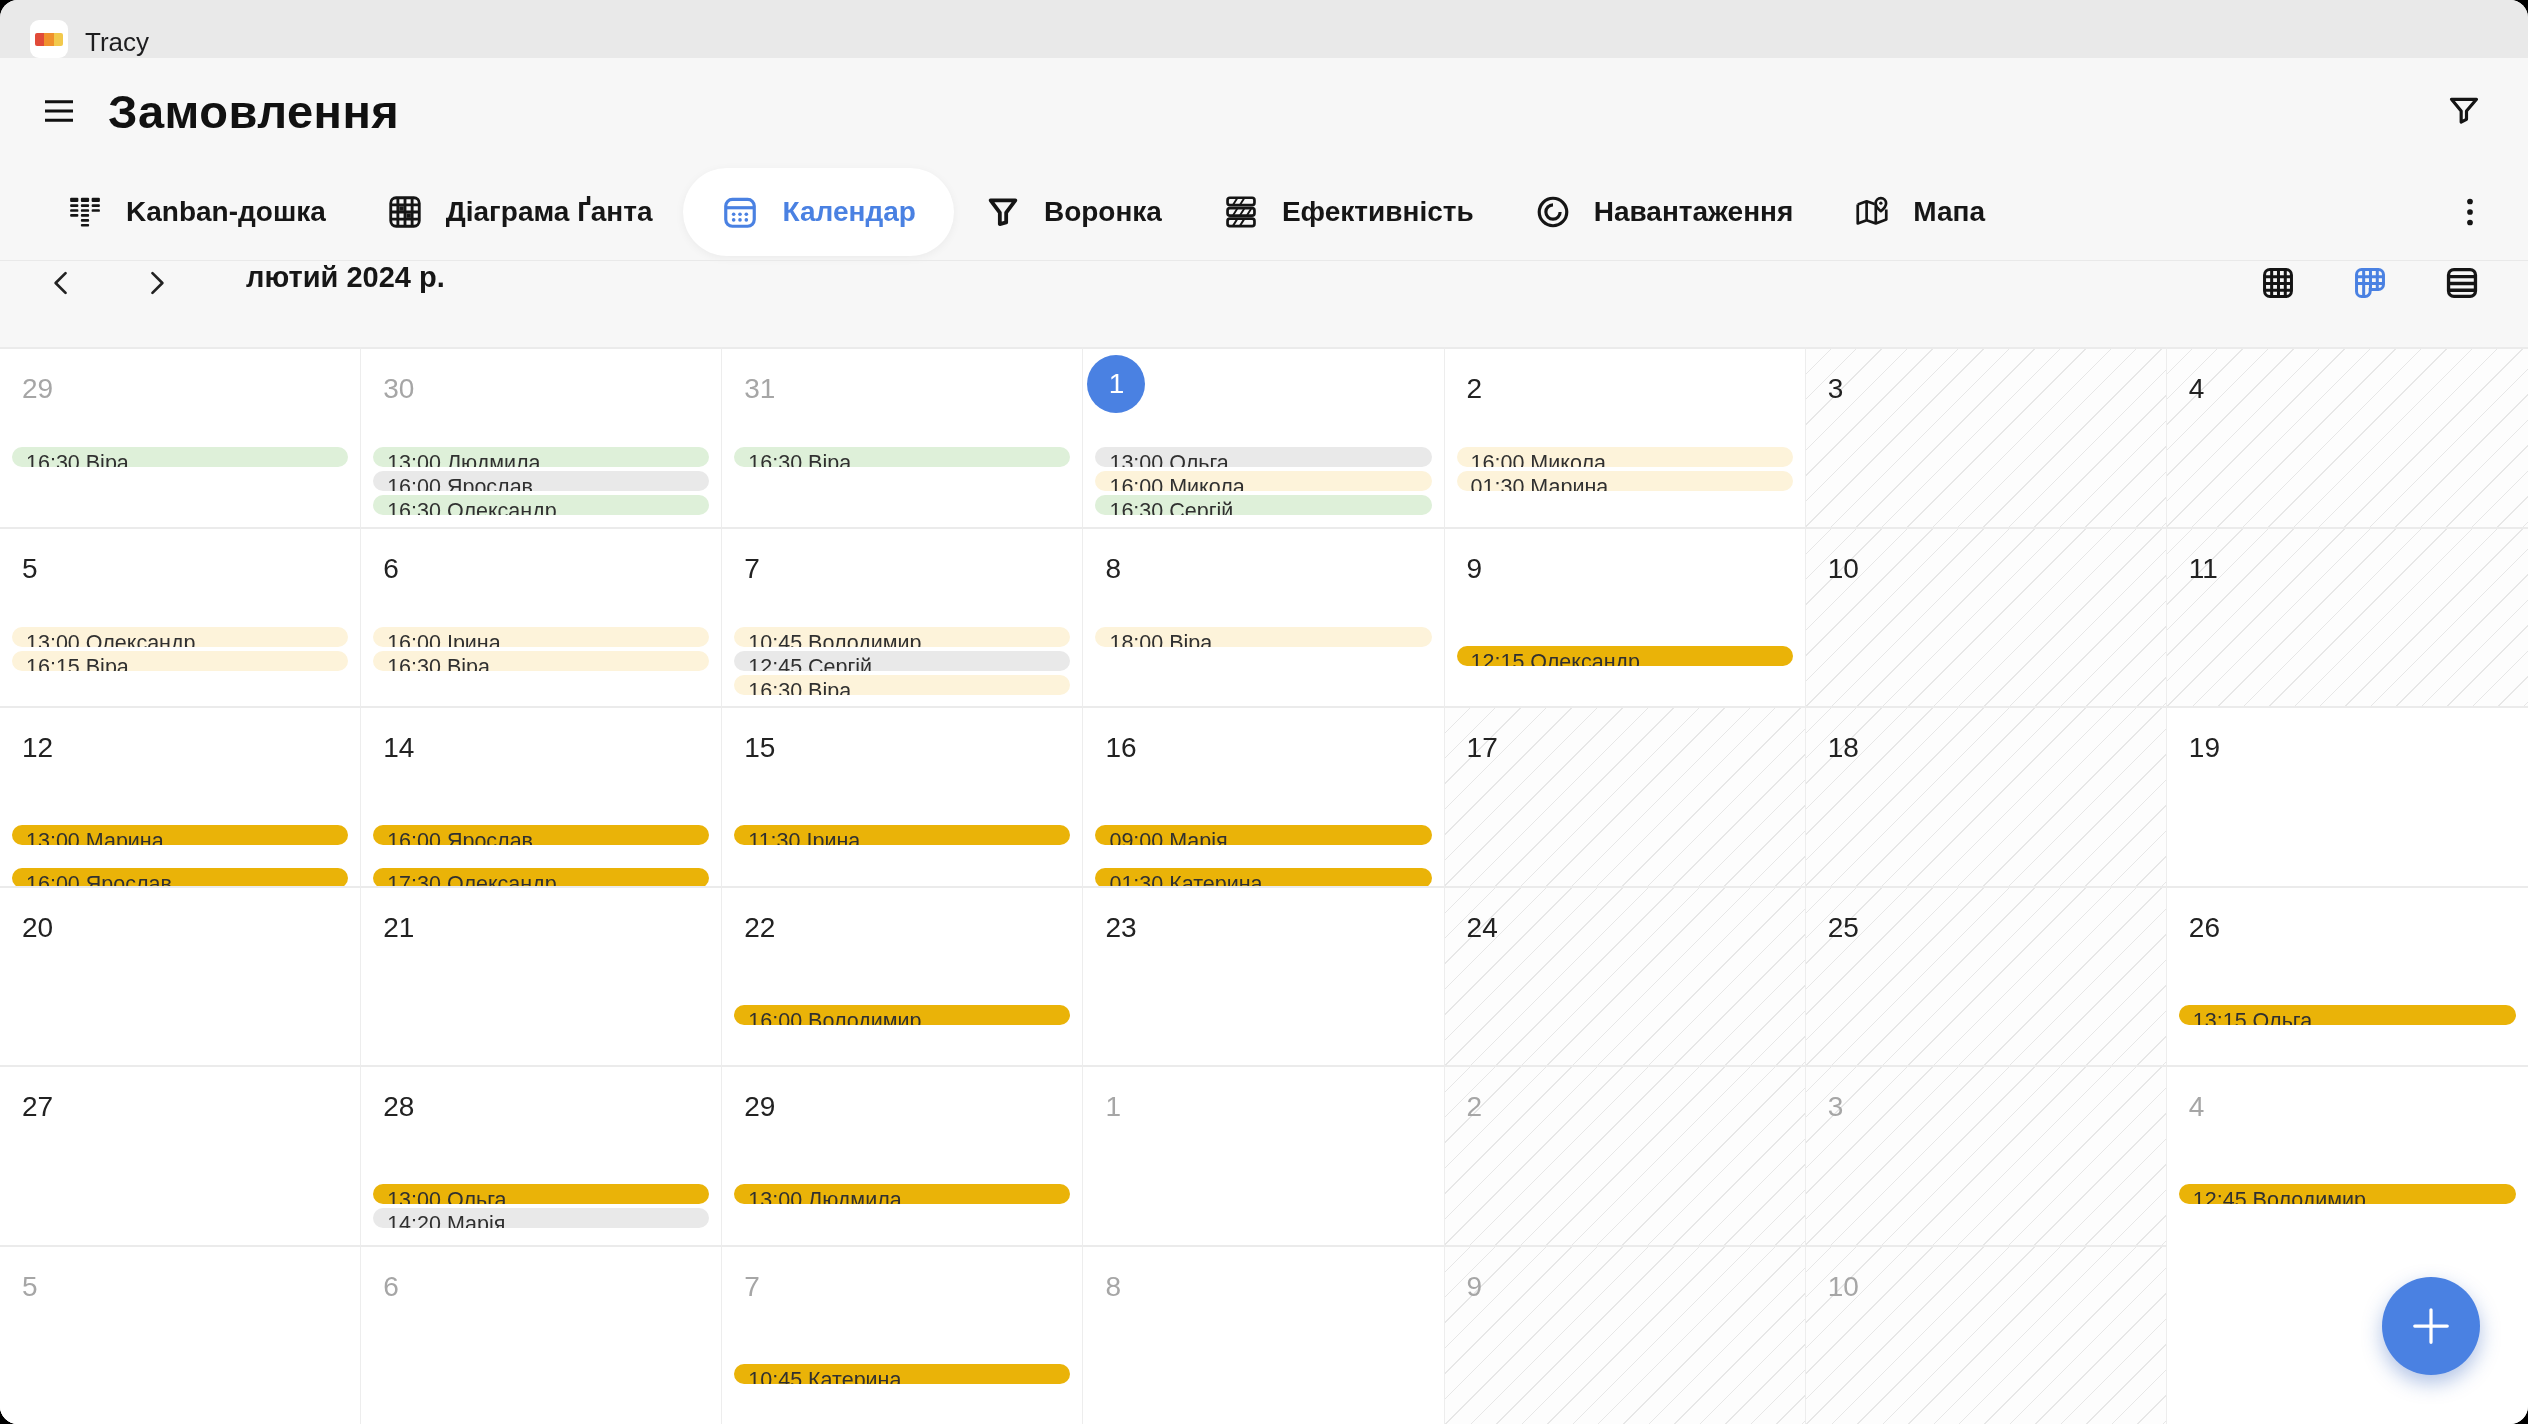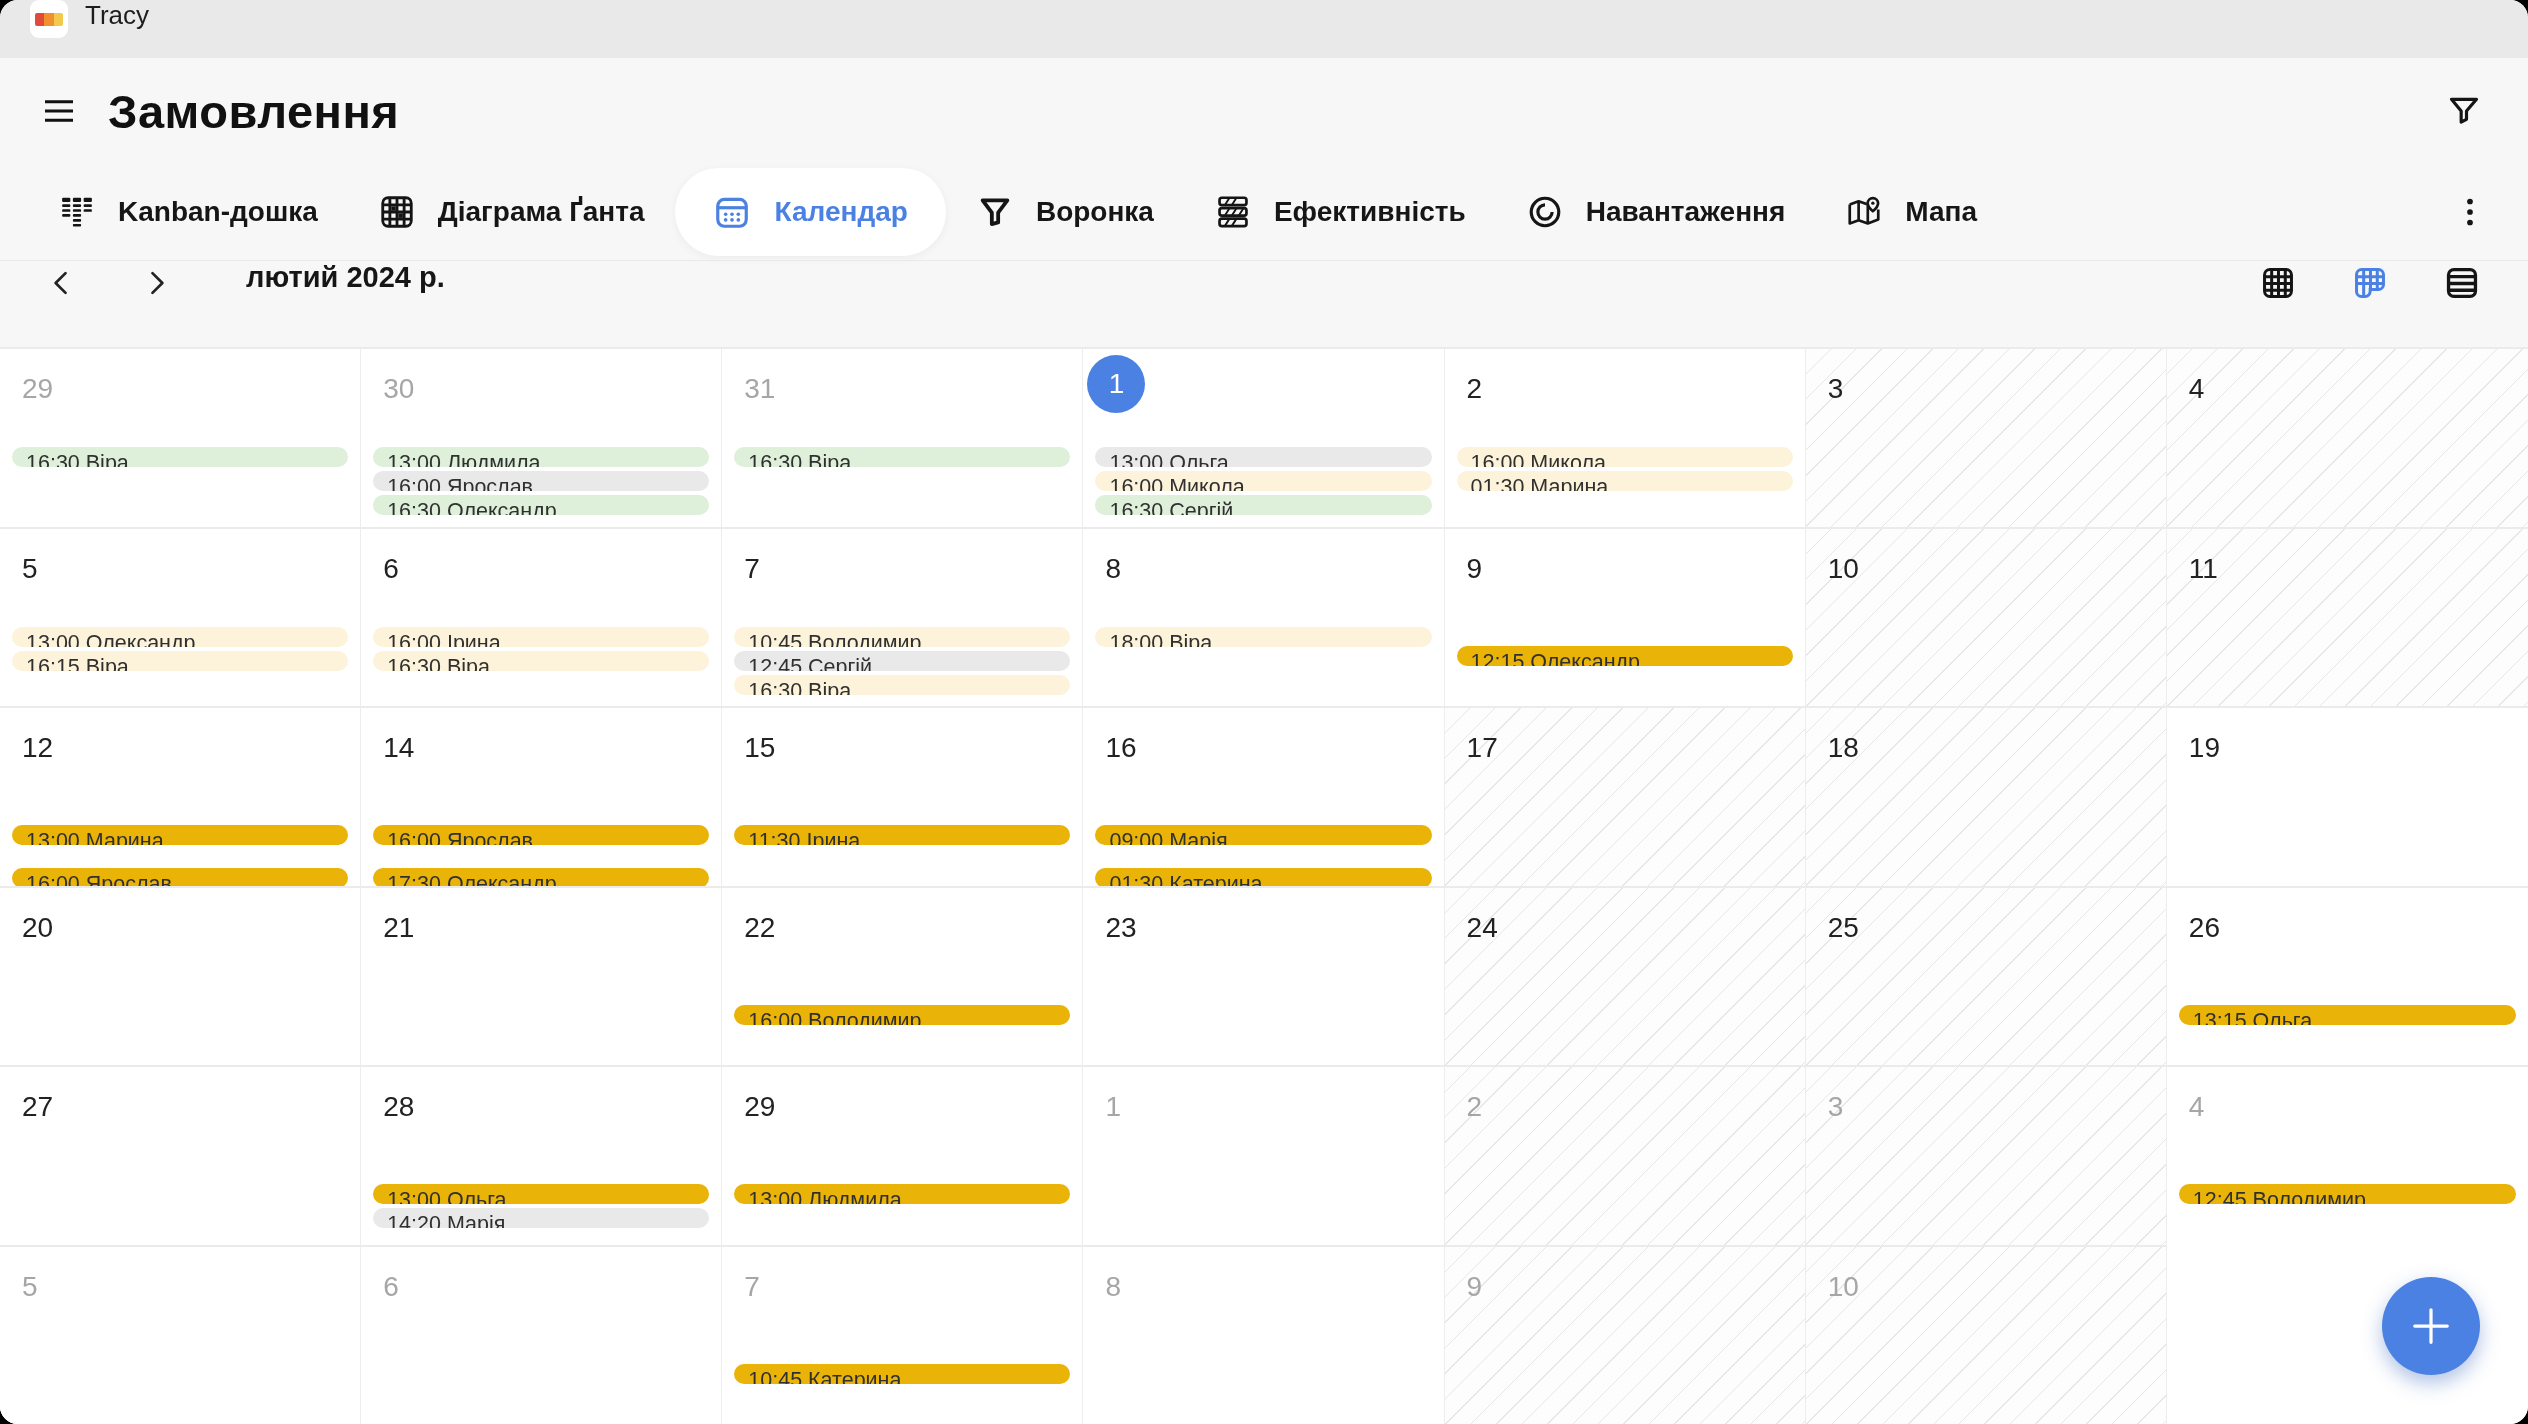--- a/index.html
+++ b/index.html
@@ -1,32 +1,32 @@
 <!DOCTYPE html>
 <html><head>
 <meta charset="utf-8">
 <style>
   html,body{margin:0;padding:0;background:#000;font-family:"Liberation Sans","DejaVu Sans",sans-serif;}
   .window{position:relative;width:2528px;height:1424px;background:#f7f7f7;border-radius:18px;overflow:hidden;display:flex;flex-direction:column;}
   
-  .titlebar{height:58px;background:#e9e9e9;display:flex;align-items:flex-start;padding-left:30px;flex:0 0 auto;}
+  .titlebar{height:58px;background:#e9e9e9;display:flex;align-items:flex-end;padding-left:30px;flex:0 0 auto;}
   .appicon{width:38px;height:38px;background:#fff;border-radius:9px;display:flex;align-items:center;justify-content:center;}
   .flag{display:flex;width:28px;height:13px;border-radius:2px;overflow:hidden;}
   .flag i{flex:1;}
   .app-name{margin-left:17px;font-size:26px;color:#1d1d1f;}
   
   .header{height:106px;display:flex;align-items:center;padding:0 44px 0 36px;flex:0 0 auto;}
   .hamburger{width:46px;height:46px;border:none;background:none;padding:0;cursor:pointer;display:flex;align-items:center;justify-content:center;}
   .hamburger svg{width:42px;height:42px;}
   .page-title{font-size:47px;font-weight:800;color:#111;margin:0 0 0 26px;letter-spacing:.5px;}
   .header .spacer{flex:1;}
   .iconbtn{border:none;background:none;padding:0;cursor:pointer;display:flex;align-items:center;justify-content:center;}
   .filter-btn svg{width:40px;height:40px;}
   
-  .tabbar{height:96px;display:flex;align-items:center;padding:0 40px 0 28px;flex:0 0 auto;}
+  .tabbar{height:96px;display:flex;align-items:center;padding:0 40px 0 36px;flex:0 0 auto;}
   .tab{display:flex;align-items:center;gap:22px;height:88px;padding:0 30px;border:none;background:none;border-radius:44px;cursor:pointer;font-family:inherit;}
   .tab svg{width:38px;height:38px;flex:0 0 auto;}
   .tab .tab-label{font-size:28px;font-weight:600;color:#161616;white-space:nowrap;}
   .tab.active{background:#fff;box-shadow:0 2px 10px rgba(0,0,0,.05);padding:0 38px;gap:24px;}
   .tab.active .tab-label{color:#4a81e2;}
   .tabbar .spacer{flex:1;}
   .kebab-btn svg{width:36px;height:36px;}
   
   .calnav{height:86px;display:flex;align-items:flex-start;padding:0 44px 0 40px;border-top:1px solid #e9e9e9;flex:0 0 auto;}
   .navchev{width:44px;height:44px;}

